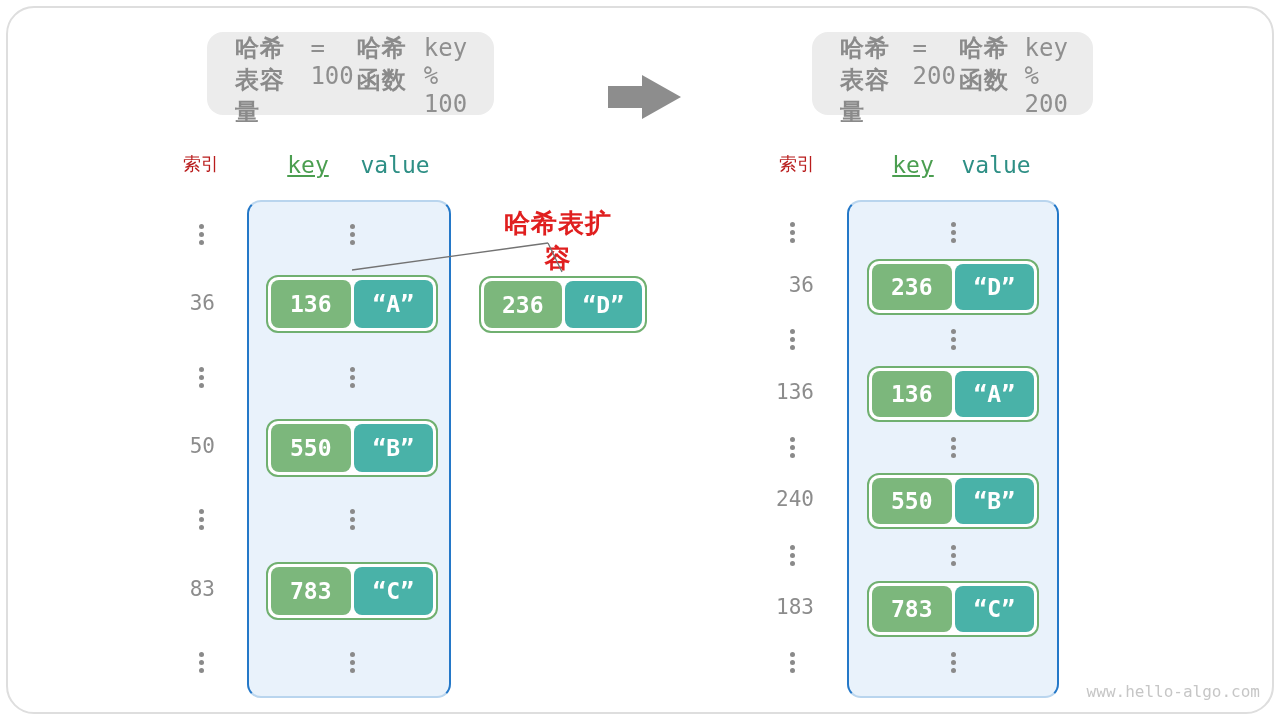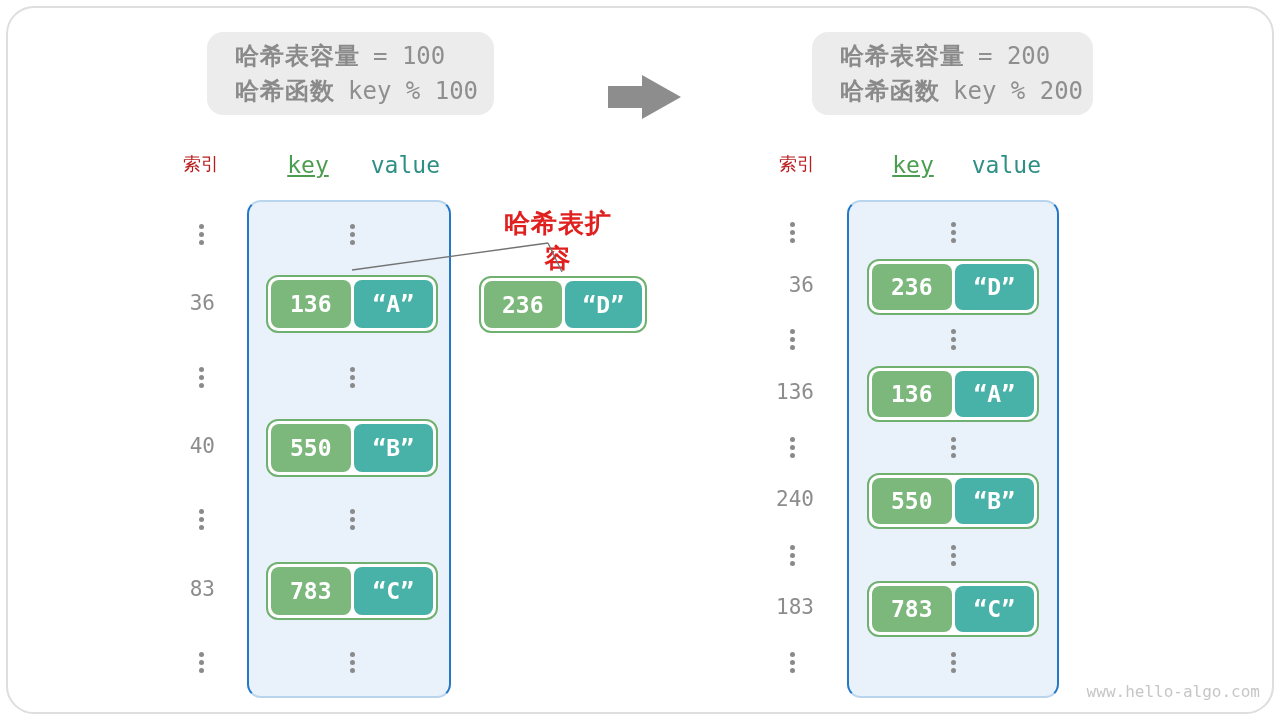--- a/index.html
+++ b/index.html
@@ -3,33 +3,33 @@
 <meta charset="utf-8">
 <style>
   * { margin:0; padding:0; box-sizing:border-box; }
   html,body { width:1280px; height:720px; background:#ffffff; overflow:hidden;
     font-family:"Liberation Sans", sans-serif; }
   .canvas { position:absolute; left:6px; top:6px; width:1268px; height:708px;
     background:#ffffff; border:2px solid #dedede; border-radius:28px; }
 
   
   .infobox { position:absolute; background:#ececec; border-radius:16px;
-    display:flex; flex-direction:column; justify-content:center; padding-left:28px; gap:3px; }
+    display:flex; flex-direction:row; justify-content:center; padding-left:28px; gap:3px; }
   .inforow { display:flex; align-items:baseline; gap:13px; }
   .inforow .lbl { font-weight:bold; font-size:24px; color:#8a8a8a; letter-spacing:1px; }
   .inforow .val { font-family:"DejaVu Sans Mono", monospace; font-size:24px; color:#8f8f8f; }
 
   
   .expand-title { position:absolute; left:517px; top:32px; width:240px; text-align:center;
     font-weight:bold; font-size:24px; color:#111111; letter-spacing:1px; }
 
   
   .hdr { position:absolute; text-align:center; font-size:18px; color:#b91c1c; }
   .hdr.key { font-family:"DejaVu Sans Mono", monospace; color:#4b9e50; font-size:23px;text-decoration:underline; }
-  .hdr.value { font-family:"DejaVu Sans Mono", monospace; color:#2e8f85; font-size:23px;text-align:right; }
+  .hdr.value { font-family:"DejaVu Sans Mono", monospace; color:#2e8f85; font-size:23px; }
 
   
   .bucket { position:absolute; background:#e9f2fb; border-radius:14px;
     border-left:2.5px solid #2478c8; border-right:2.5px solid #2478c8;
     border-top:2px solid #b9d5ee; border-bottom:2px solid #b9d5ee; }
 
   
   .pair { position:absolute; width:172px; height:58px; background:#ffffff;
     border:2px solid #70b070; border-radius:12px; display:flex; padding:3px; gap:3px; }
   .pair .kbox, .pair .vbox { flex:1; border-radius:8px; display:flex; align-items:center;
@@ -98,21 +98,21 @@
       <i></i>
       <i></i>
       <i></i>
     </div>
   <div class="idx" style="left:143px; top:283px;">36</div>
   <div class="dots" style="left:190px; top:359px;">
       <i></i>
       <i></i>
       <i></i>
     </div>
-  <div class="idx" style="left:143px; top:426px;">40</div>
+  <div class="idx" style="left:143px; top:426px;">50</div>
   <div class="dots" style="left:190px; top:501px;">
       <i></i>
       <i></i>
       <i></i>
     </div>
   <div class="idx" style="left:143px; top:569px;">83</div>
   <div class="dots" style="left:190px; top:644px;">
       <i></i>
       <i></i>
       <i></i>

